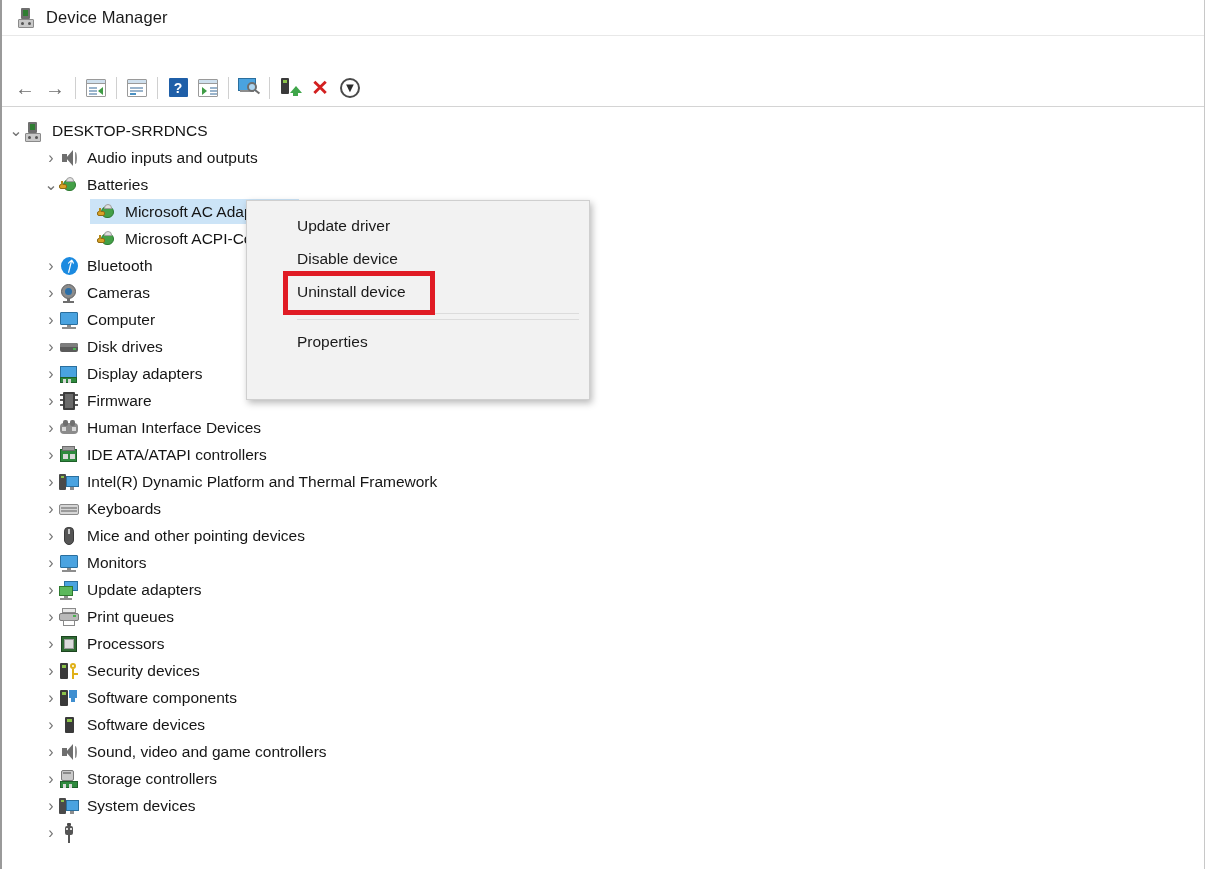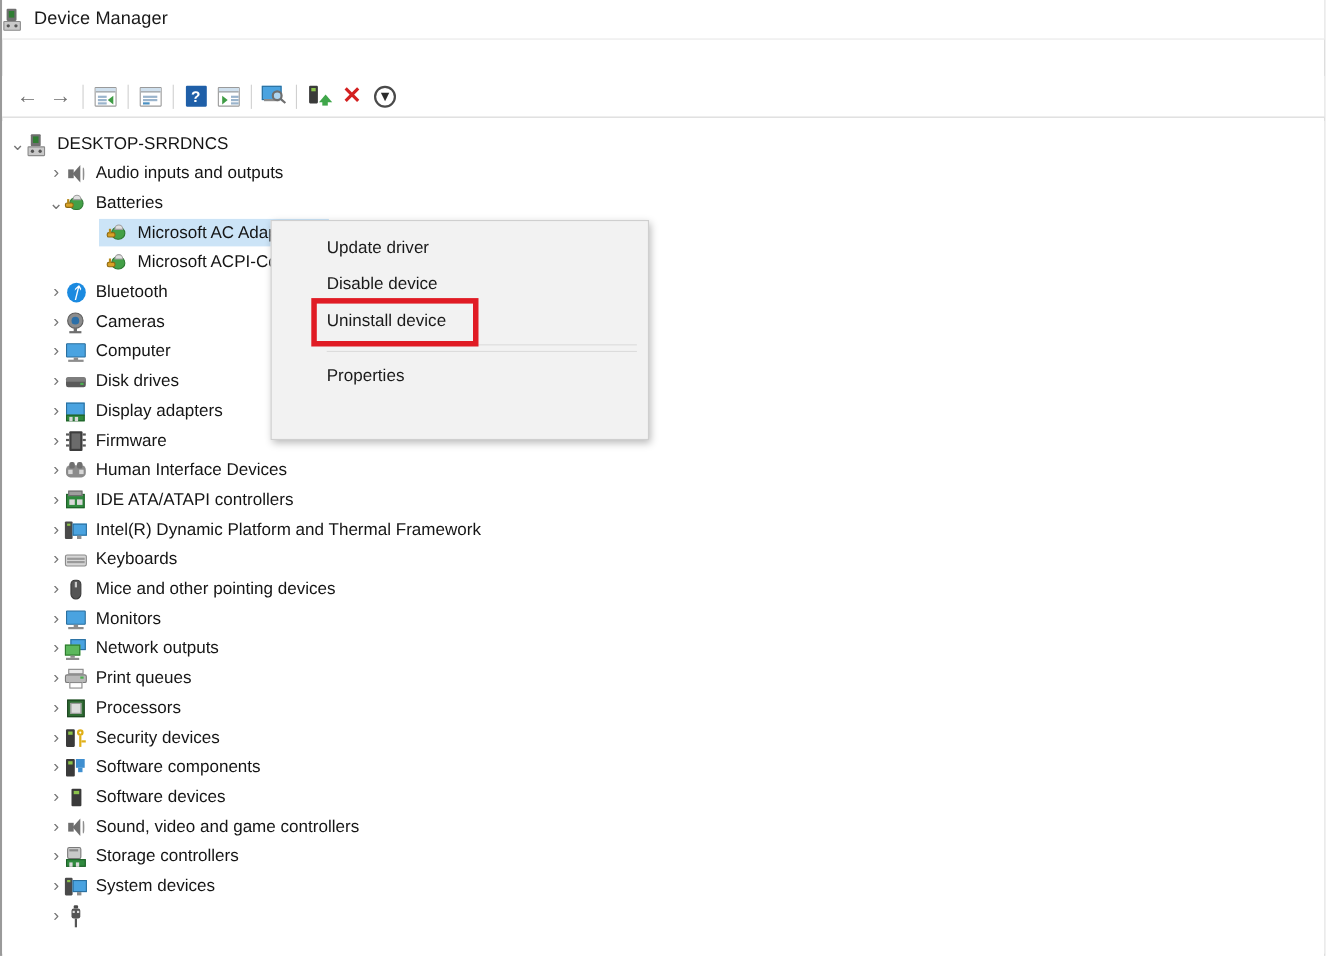--- a/index.html
+++ b/index.html
@@ -17,21 +17,21 @@
     border-left: 2px solid #9a9a9a;
     border-right: 1px solid #c8c8c8;
   }
 
   
   .titlebar {
     position: absolute; left: 0; top: 0;
     width: 1202px; height: 36px;
     background: #ffffff;
     display: flex; align-items: center;
-    padding-left: 0;
+    padding-left: 15px;
     border-bottom: 1px solid #e8e8e8;
   }
   .title-icon { width: 22px; height: 22px; position: relative; flex: 0 0 auto; }
   .title-text {
     font-size: 16.5px; color: #1a1a1a;
     margin-left: 7px; letter-spacing: .1px;
     white-space: nowrap;
   }
 
   
@@ -579,21 +579,21 @@
     </div>
 
     <div class="row lv1">
       <span class="chev">›</span>
       <span class="ico i-net">
           <i class="ic n1"></i>
           <i class="ic n2"></i>
           <i class="ic n3"></i>
           <i class="ic n4"></i>
         </span>
-      <span class="lbl">Network outputs</span>
+      <span class="lbl">Update adapters</span>
     </div>
 
     <div class="row lv1">
       <span class="chev">›</span>
       <span class="ico i-print">
           <i class="ic r1"></i>
           <i class="ic r2"></i>
           <i class="ic r3"></i>
           <i class="ic r4"></i>
         </span>

